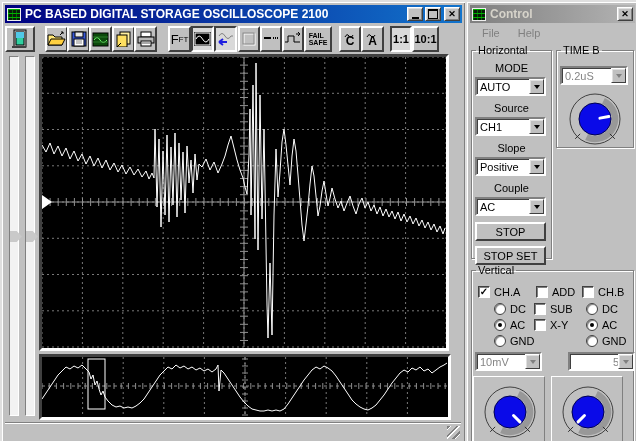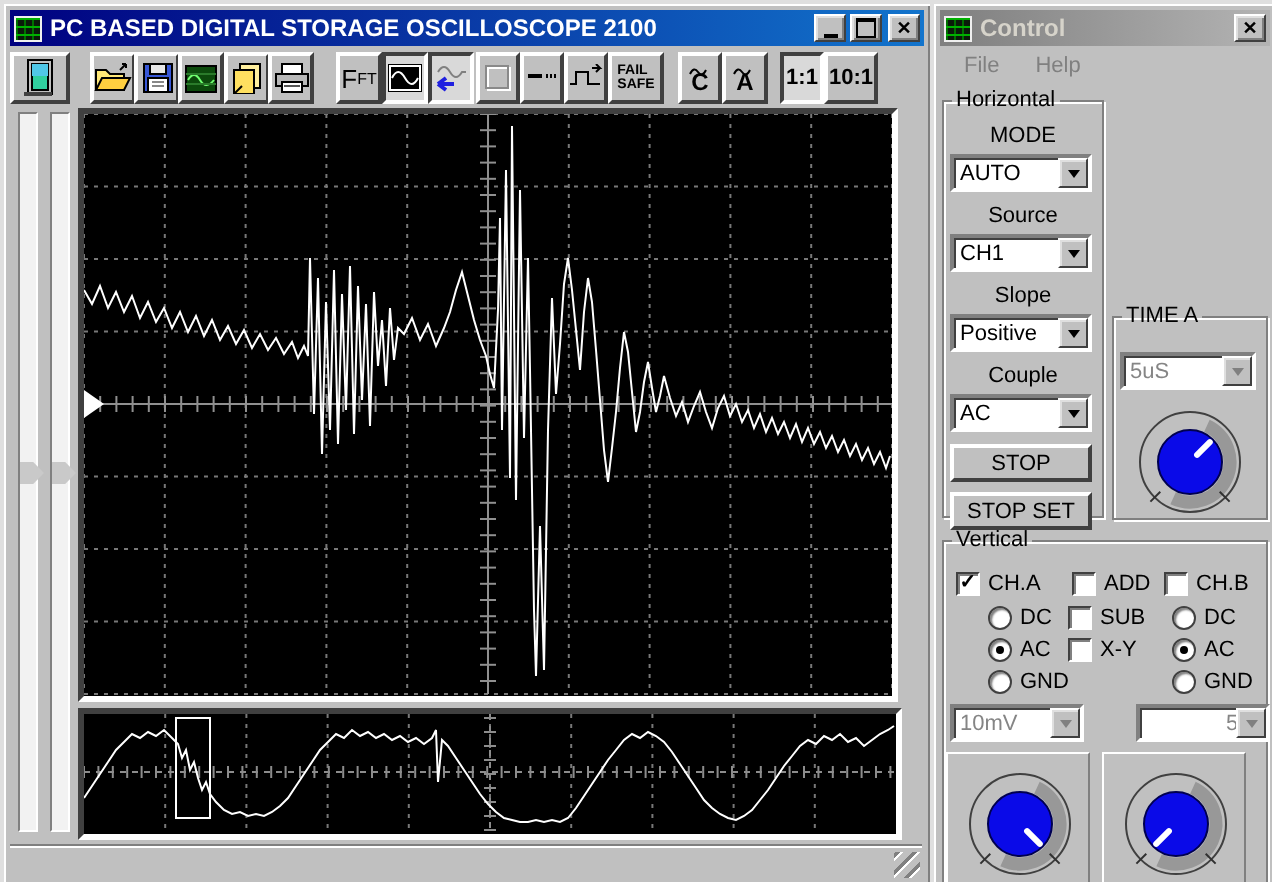--- a/index.html
+++ b/index.html
@@ -451,38 +451,38 @@
       <div class="combo" style="left:3px;top:141px;width:71px;">
         <span class="val">AC</span>
           <div class="combo-btn">
             <div class="arrow-dn"></div>
           </div>
       </div>
       <div class="push-btn" style="left:3px;top:166px;width:71px;">STOP</div>
       <div class="push-btn" style="left:3px;top:190px;width:71px;">STOP SET</div>
     </fieldset>
 
-
-    <fieldset class="grp" style="left:89px;top:150px;width:78px;height:108px;">
-      <legend>TIME A</legend>
-      <div class="combo disabled" style="left:3px;top:12px;width:68px;">
-        <span class="val">5uS</span>
-          <div class="combo-btn">
-            <div class="arrow-dn"></div>
-          </div>
-      </div>
-      <div class="knob-wrap" style="left:9px;top:38px;"><svg width="58" height="58">
+    <fieldset class="grp" style="left:89px;top:42px;width:78px;height:104px;">
+      <legend>TIME B</legend>
+      <div class="combo disabled" style="left:3px;top:10px;width:68px;">
+        <span class="val">0.2uS</span>
+          <div class="combo-btn">
+            <div class="arrow-dn"></div>
+          </div>
+      </div>
+      <div class="knob-wrap" style="left:9px;top:34px;"><svg width="58" height="58">
             <circle cx="29" cy="29" r="25" fill="none" stroke="#404040"></circle>
             <path d="M 37.45236523481399 10.873844259267003 A 20 20 0 0 1 20.547634765186015 47.126155740733" fill="none" stroke="#989898" stroke-width="6.5"></path>
             <line x1="43.8492424049175" y1="43.8492424049175" x2="48.798989873223334" y2="48.79898987322333" stroke="#303030"></line>
             <line x1="14.150757595082503" y1="43.849242404917504" x2="9.201010126776673" y2="48.798989873223334" stroke="#303030"></line>
             <circle cx="29" cy="29" r="16" fill="#0a0ae8" stroke="#000050"></circle>
-            <line x1="32.53553390593274" y1="25.464466094067262" x2="38.89949493661166" y2="19.100505063388333" stroke="#fff" stroke-width="3" stroke-linecap="round"></line>
+            <line x1="33.92403876506104" y1="28.13175911166535" x2="42.78730854217091" y2="26.568925512662975" stroke="#fff" stroke-width="3" stroke-linecap="round"></line>
           </svg></div>
     </fieldset>
+
 
     <fieldset class="grp" style="left:4px;top:262px;width:163px;height:179px;">
       <legend>Vertical</legend>
 
       <div class="cb" style="left:6px;top:10px;">
         <span class="box">✓</span>
           <span>CH.A</span>
       </div>
       <div class="cb" style="left:64px;top:10px;">
         <span class="box"></span>

